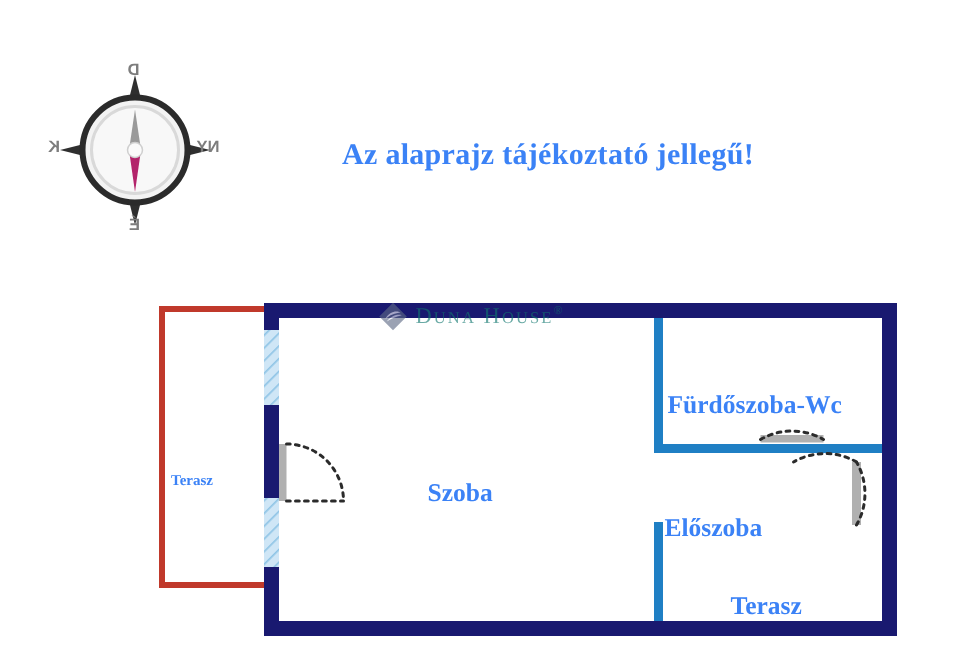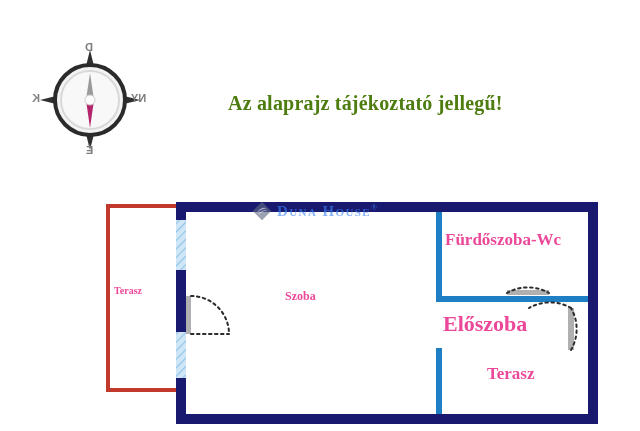--- a/index.html
+++ b/index.html
@@ -48,47 +48,48 @@
   .cl-bot   { left: 58px;  top: 107px; }
 
   
   #title {
     position: absolute;
     left: 228px;
     top: 92px;
     font-family: "Liberation Serif", serif;
     font-weight: bold;
     font-size: 20px;
-    color: #4d7c0f;
+    color: #3b82f6;
     white-space: nowrap;
     letter-spacing: 0.2px;
   }
 
   
   #plan {
     position: absolute;
     left: 0; top: 0;
     width: 640px;
     height: 431px;
   }
   #plan svg { display: block; }
 
   
   .room-label {
     position: absolute;
     font-family: "Liberation Serif", serif;
     font-weight: bold;
-    color: #ec4899;
+    color: #3b82f6;
     white-space: nowrap;
     line-height: 1;
+    margin-top: 30px;
   }
   #lbl-terasz   { left: 114px; top: 286px; font-size: 10px; }
-  #lbl-szoba    { left: 285px; top: 290px; font-size: 12px; }
+  #lbl-szoba    { left: 285px; top: 290px; font-size: 17px; }
   #lbl-furdo    { left: 445px; top: 231px; font-size: 17px; }
-  #lbl-eloszoba { left: 443px; top: 313px; font-size: 22px; }
+  #lbl-eloszoba { left: 443px; top: 313px; font-size: 17px; }
   #lbl-konyha   { left: 487px; top: 365px; font-size: 17px; }
 
   
   #watermark {
     position: absolute;
     left: 252px;
     top: 200px;
     height: 22px;
     display: flex;
     align-items: center;
@@ -99,22 +100,22 @@
     width: 20px;
     height: 20px;
     margin-right: 5px;
     flex: none;
   }
   #wm-text {
     font-family: "Liberation Serif", serif;
     font-size: 15px;
     font-variant: small-caps;
     letter-spacing: 1.4px;
-    color: #3b82f6;
-    font-weight: bold;
+    color: #0f766e;
+    font-weight: normal;
     position: relative;
   }
   #wm-reg {
     font-size: 8px;
     vertical-align: super;
     letter-spacing: 0;
   }
 </style>
 </head>
 <body>

